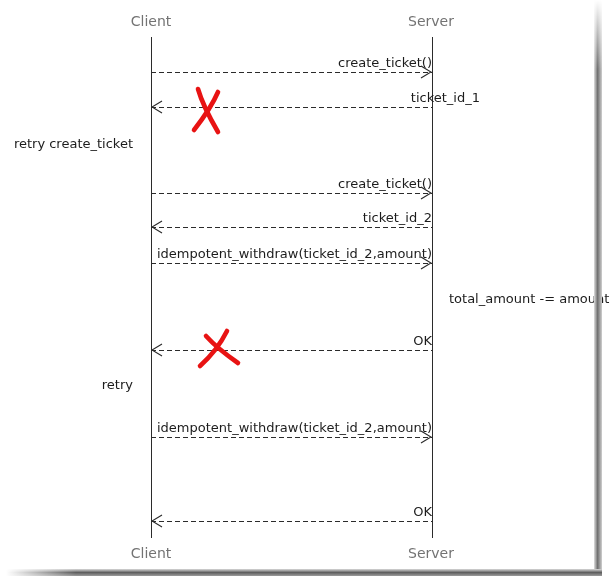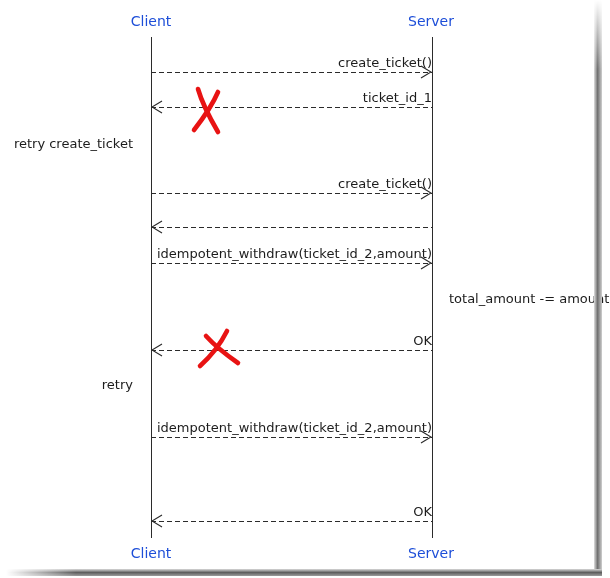--- a/index.html
+++ b/index.html
@@ -5,21 +5,21 @@
   html,body{margin:0;padding:0;}
   body{
     width:610px;height:578px;overflow:hidden;background:#ffffff;
     font-family:"DejaVu Sans","Liberation Sans",sans-serif;
     color:#1c1c1c;position:relative;
   }
   .stage{position:absolute;left:0;top:0;width:610px;height:578px;}
 
   .actor-label{
     position:absolute;width:120px;text-align:center;
-    font-size:14px;color:#1d4ed8;white-space:nowrap;
+    font-size:14px;color:#737373;white-space:nowrap;
   }
   .lifeline{
     position:absolute;width:0;border-left:1px solid #2b2b2b;
   }
 
   .msg-label{
     position:absolute;left:151px;width:281px;text-align:right;
     font-size:13px;color:#1c1c1c;white-space:nowrap;
   }
   .msg-line{
@@ -63,38 +63,39 @@
 
   <div class="lifeline" style="left:151px;top:37px;height:501px;"></div>
   <div class="lifeline" style="left:432px;top:37px;height:501px;"></div>
 
   <div class="msg-label" style="top:55px;">create_ticket()</div>
   <div class="msg-line" style="top:72px;"></div>
   <svg class="arrowhead" style="left:420px;top:65px;" viewBox="0 0 12 14">
       <path d="M1 1 L11 7 L1 13" fill="none" stroke="#2b2b2b" stroke-width="1.2"></path>
     </svg>
 
-  <div class="msg-label" style="top:90px;">ticket_id_1</div>
+  <div class="msg-label" style="top:90px;margin-left:48px;">ticket_id_1</div>
   <div class="msg-line" style="top:107px;"></div>
   <svg class="arrowhead" style="left:151px;top:100px;" viewBox="0 0 12 14">
       <path d="M11 1 L1 7 L11 13" fill="none" stroke="#2b2b2b" stroke-width="1.2"></path>
     </svg>
   <svg class="x-mark" style="left:188px;top:84px;" width="36" height="54" viewBox="0 0 36 54">
     <path d="M10 5 C 14 19, 23 36, 30 48" fill="none" stroke="#e81313" stroke-width="4.6" stroke-linecap="round"></path>
     <path d="M30 8 C 24 22, 13 37, 6 46" fill="none" stroke="#e81313" stroke-width="4.6" stroke-linecap="round"></path>
   </svg>
 
   <div class="side-note left" style="left:-7px;top:136px;">retry create_ticket</div>
 
   <div class="msg-label" style="top:176px;">create_ticket()</div>
   <div class="msg-line" style="top:193px;"></div>
   <svg class="arrowhead" style="left:420px;top:186px;" viewBox="0 0 12 14">
       <path d="M1 1 L11 7 L1 13" fill="none" stroke="#2b2b2b" stroke-width="1.2"></path>
     </svg>
 
+  <div class="msg-label" style="top:210px;">ticket_id_2</div>
   <div class="msg-line" style="top:227px;"></div>
   <svg class="arrowhead" style="left:151px;top:220px;" viewBox="0 0 12 14">
       <path d="M11 1 L1 7 L11 13" fill="none" stroke="#2b2b2b" stroke-width="1.2"></path>
     </svg>
 
   <div class="msg-label" style="top:246px;">idempotent_withdraw(ticket_id_2,amount)</div>
   <div class="msg-line" style="top:263px;"></div>
   <svg class="arrowhead" style="left:420px;top:256px;" viewBox="0 0 12 14">
       <path d="M1 1 L11 7 L1 13" fill="none" stroke="#2b2b2b" stroke-width="1.2"></path>
     </svg>

